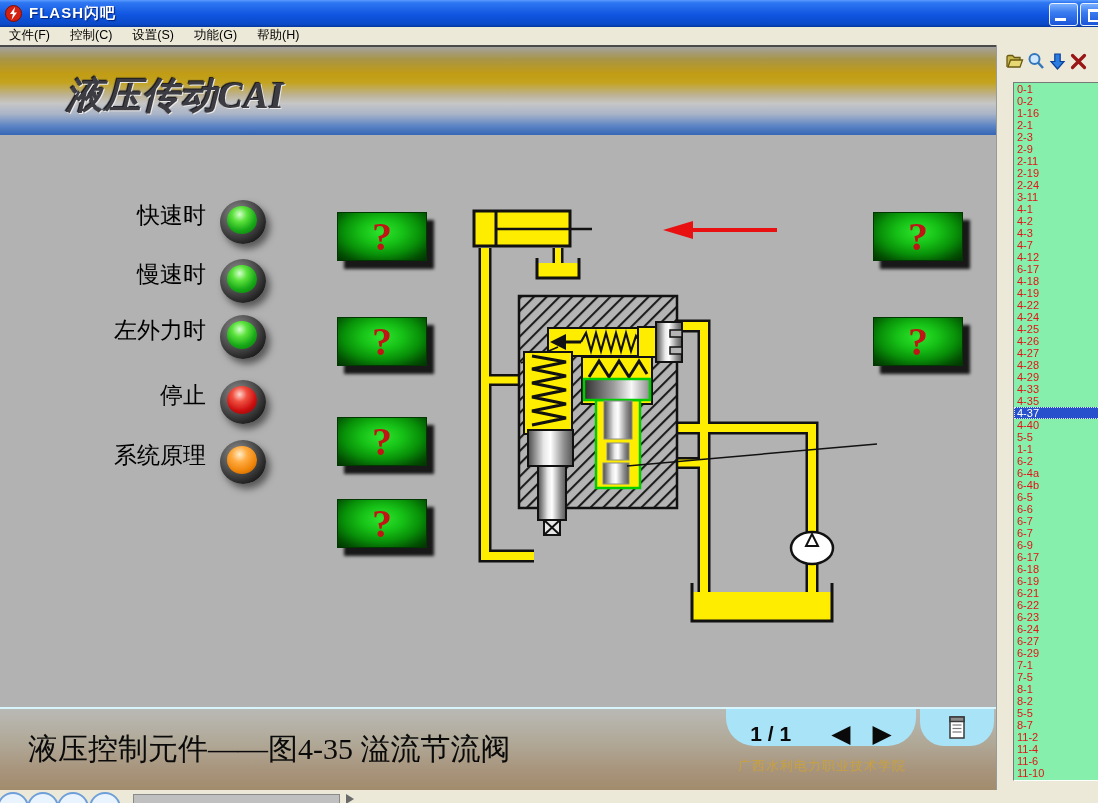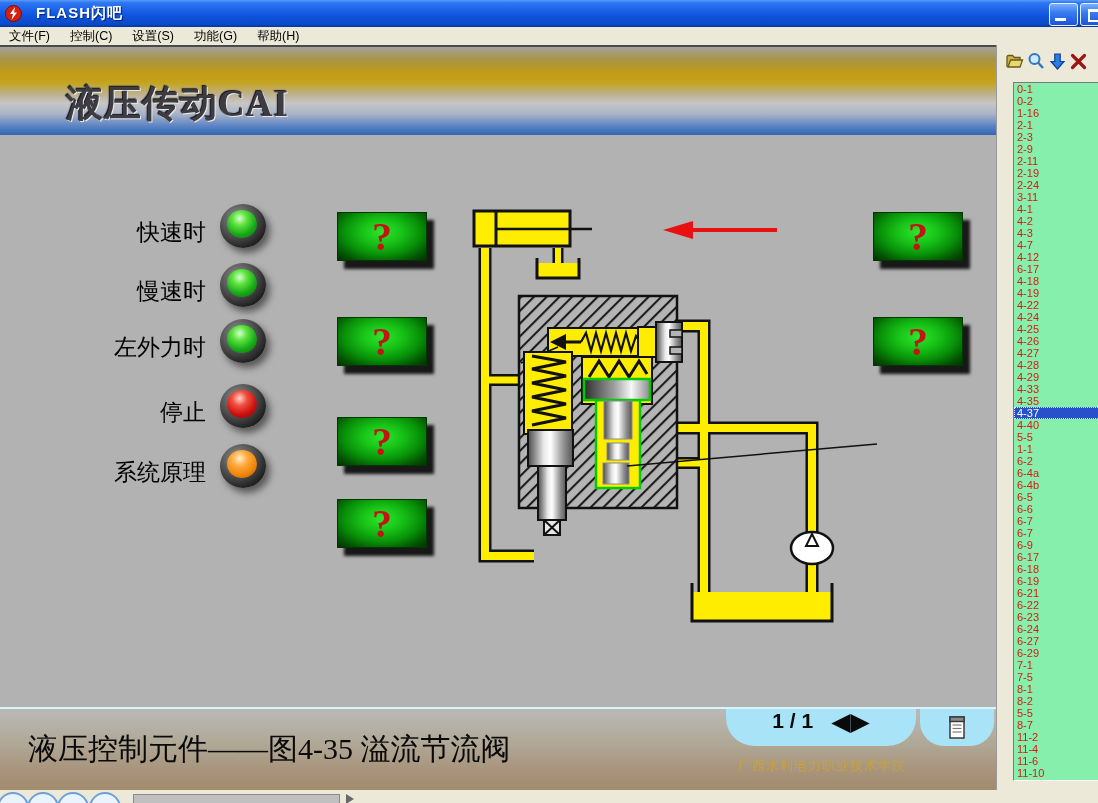--- a/index.html
+++ b/index.html
@@ -5,48 +5,48 @@
   html,body{margin:0;padding:0}
   body{width:1098px;height:803px;overflow:hidden;position:relative;background:#ece9d8;
        font-family:"Liberation Sans",sans-serif}
   .abs{position:absolute}
 
   
   #titlebar{left:0;top:0;width:1098px;height:27px;
     background:linear-gradient(180deg,#5a9cff 0%,#2e77f2 10%,#0f55e0 55%,#0a49c8 90%,#06369a 100%);
     display:flex;align-items:center;overflow:hidden}
   #app-icon{width:17px;height:17px;margin-left:5px}
-  #title-text{color:#fff;font-size:15px;font-weight:bold;margin-left:14px;
+  #title-text{color:#fff;font-size:15px;font-weight:bold;margin-left:7px;
     text-shadow:1px 1px 1px #00227a;letter-spacing:1px}
   .winbtn{position:absolute;top:3px;width:27px;height:21px;border:1px solid #eaf2ff;border-radius:3px;
     background:linear-gradient(180deg,#7ab0ff 0%,#3a7cf0 40%,#1a55d8 100%);}
   #btn-min{left:1049px}
   #btn-max{left:1080px}
   #btn-min::after{content:"";position:absolute;left:5px;bottom:4px;width:11px;height:3px;background:#fff}
   #btn-max::after{content:"";position:absolute;left:7px;top:5px;width:9px;height:8px;
     border:2px solid #fff;border-top-width:3px}
 
   
-  #menubar{left:0;top:27px;width:1098px;height:18px;background:#ece9d8;display:flex;align-items:center}
+  #menubar{left:0;top:27px;width:1098px;height:18px;background:#ece9d8;display:flex;align-items:flex-start}
   .menu-item{font-size:12.5px;color:#000;padding:0 11px 0 9px;cursor:default}
 
   
   #stage{left:0;top:45px;width:996px;height:745px;background:#b2b2b2;border-top:2px solid #4a4a4a;overflow:hidden}
 
   #banner{position:absolute;left:0;top:0;width:996px;height:88px;
     background:linear-gradient(180deg,#a3a29e 0%,#a89547 14%,#c19c15 30%,#c4a31c 40%,#bdb396 55%,
       #c6c6c6 64%,#a9b4c8 76%,#5b83c4 90%,#3566b5 100%)}
-  #banner-title{position:absolute;left:66px;top:32px;font-family:"Liberation Serif",serif;
-    font-size:37px;font-weight:bold;color:#3c3c42;letter-spacing:1px;
+  #banner-title{position:absolute;left:66px;top:24px;font-family:"Liberation Serif",serif;
+    font-size:37px;font-weight:bold;font-style:italic;color:#3c3c42;letter-spacing:1px;
     text-shadow:1px 1px 0 #e8e8e8,-1px -1px 1px #14141c}
   #banner-chapter{position:absolute;left:843px;top:24px;font-family:"Liberation Serif",serif;
     font-size:34px;color:#26262c;text-shadow:1px 1px 0 #dcdcdc}
 
   
-  .led-row{position:absolute;left:40px;width:226px;height:48px;display:flex;align-items:flex-end;justify-content:flex-end}
+  .led-row{position:absolute;left:40px;width:226px;height:48px;display:flex;align-items:flex-start;justify-content:flex-end}
   .led-row:nth-child(1){top:153px}
   .led-row:nth-child(2){top:212px}
   .led-row:nth-child(3){top:268px}
   .led-row:nth-child(4){top:333px}
   .led-row:nth-child(5){top:393px}
   .ctl-label{font-family:"Liberation Serif",serif;font-size:23px;color:#000;margin-right:14px;white-space:nowrap}
   .led{position:relative;width:46px;height:44px;border-radius:50%;flex:0 0 auto;cursor:pointer;
     background:radial-gradient(circle at 38% 32%,#929292,#4c4c4c 45%,#141414 82%);
     box-shadow:4px 5px 7px rgba(0,0,0,.5)}
   .led::after{content:"";position:absolute;left:7px;top:6px;width:30px;height:28px;border-radius:50%}
@@ -70,21 +70,21 @@
     display:flex;align-items:center;justify-content:center;
     font-family:"Liberation Serif",serif;font-size:17px;color:#0a0a0a;white-space:nowrap}
 
   
   #bottombar{position:absolute;left:0;top:660px;width:996px;height:85px;
     border-top:2px solid #d8f4fc;
     background:linear-gradient(180deg,#b9b9b5 0%,#b0a897 40%,#a8947c 72%,#a18a6a 100%)}
   #caption{position:absolute;left:28px;top:20px;font-family:"Liberation Serif",serif;
     font-size:30px;color:#0a0a0a;white-space:nowrap}
   #page-tab{position:absolute;left:726px;top:0;width:190px;height:37px;background:#a9e3f7;
-    border-radius:0 0 28px 28px;display:flex;align-items:flex-start;justify-content:center;gap:0}
+    border-radius:0 0 28px 28px;display:flex;align-items:flex-end;justify-content:center;gap:22px}
   #page-num{font-size:21px;font-weight:bold;color:#0a0a0a;margin-right:18px}
   .page-arrow{font-size:25px;color:#0a0a0a;cursor:pointer;line-height:1}
   #note-tab{position:absolute;left:920px;top:0;width:74px;height:37px;background:#a9e3f7;
     border-radius:0 0 24px 24px;display:flex;align-items:center;justify-content:center}
   #school{position:absolute;left:738px;top:48px;font-size:13px;color:#c9a13e;letter-spacing:1px;white-space:nowrap}
 
   
   #sidebar{left:996px;top:45px;width:102px;height:758px;background:#ece9d8;border-left:1px solid #9a9a9a}
   .tool-icon{position:absolute;top:7px;width:19px;height:19px;cursor:pointer}
   #icon-folder{left:8px}#icon-zoom{left:30px}#icon-down{left:51px}#icon-x{left:72px}

